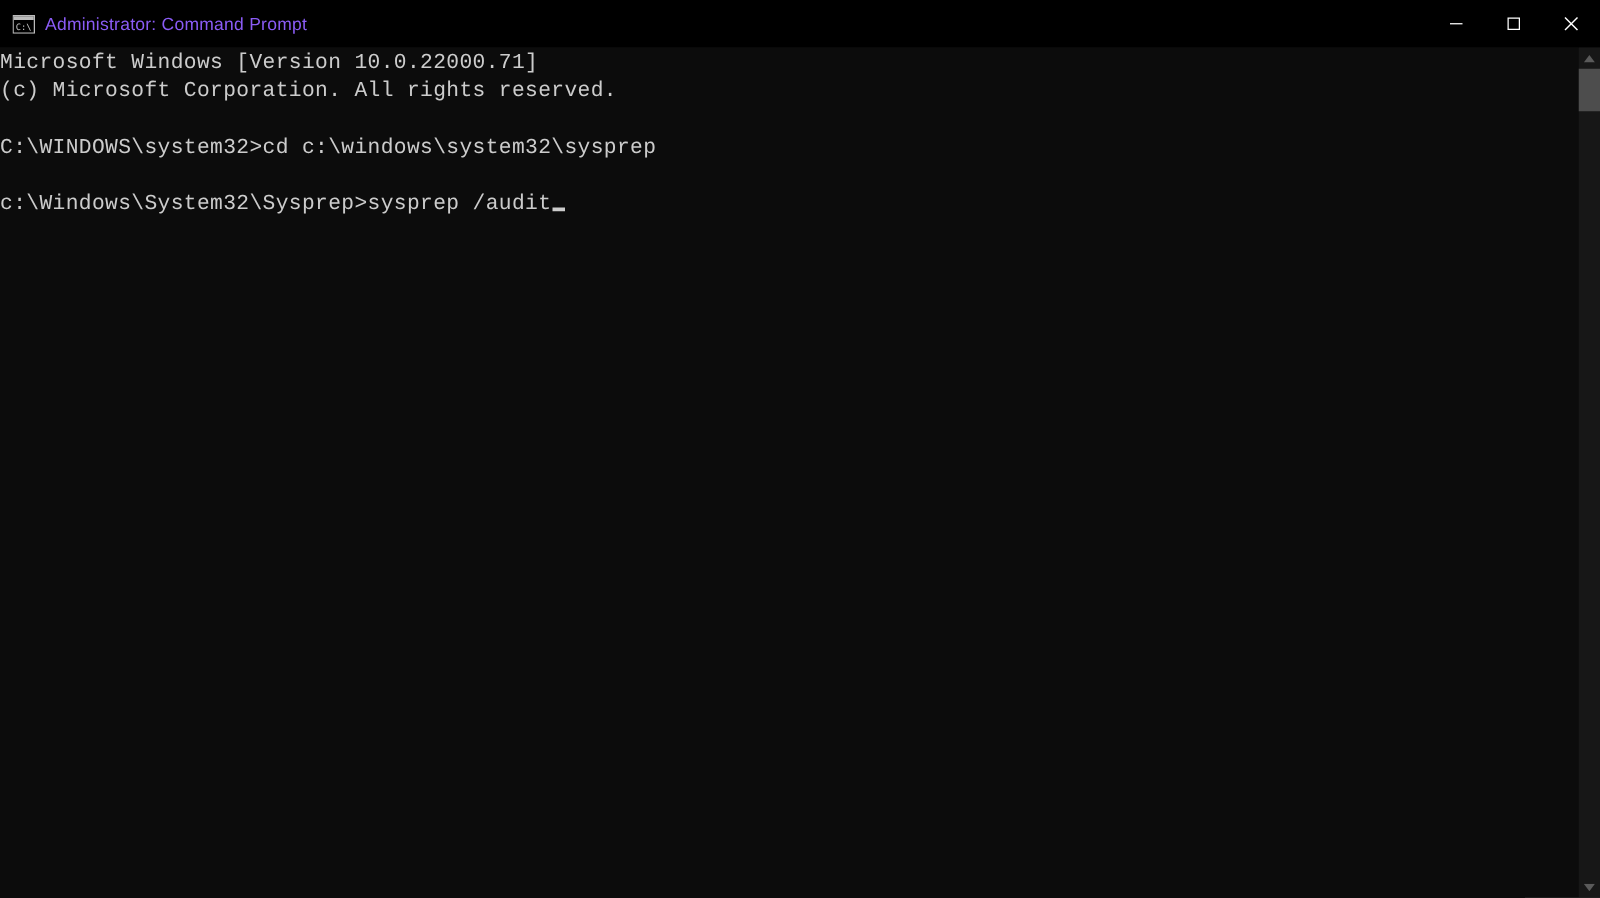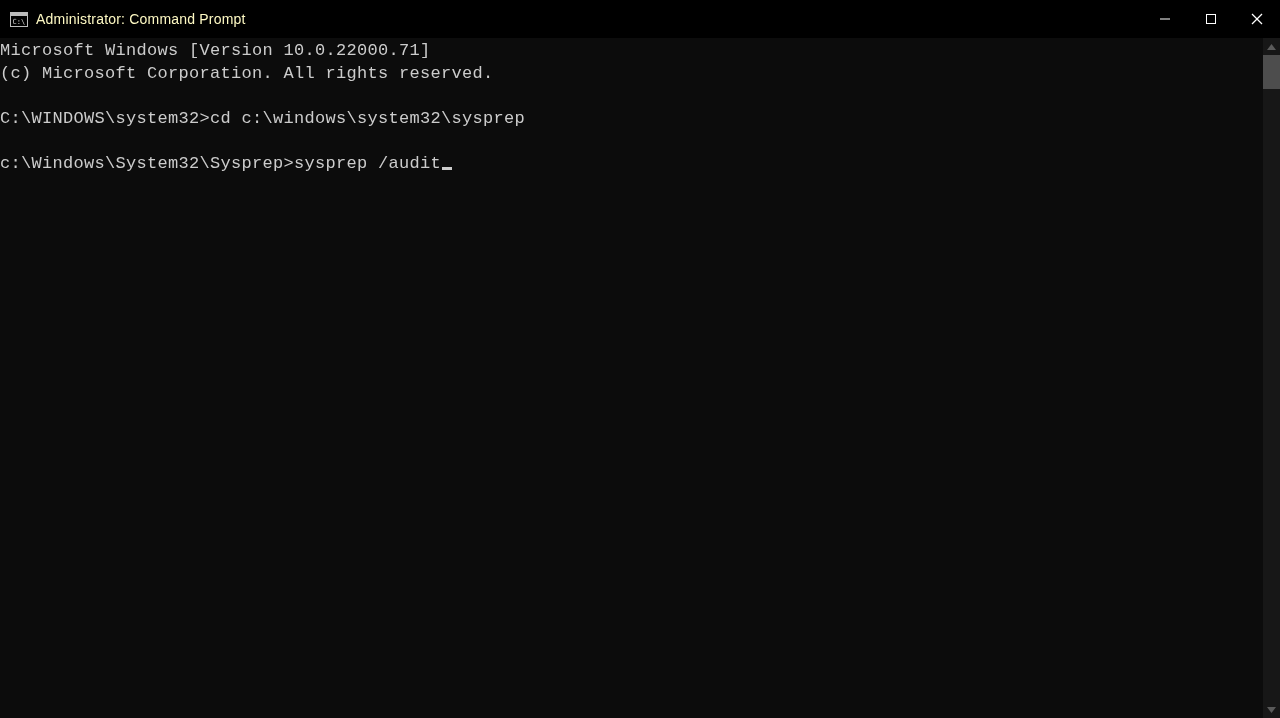--- a/index.html
+++ b/index.html
@@ -31,21 +31,21 @@
     width: 18px;
     height: 18px;
     margin-left: 10px;
     margin-right: 8px;
     display: flex;
     align-items: center;
     justify-content: center;
   }
   .titlebar-title {
     font-size: 14px;
-    color: #fef9c3;
+    color: #8b5cf6;
     letter-spacing: 0.2px;
   }
   .titlebar-spacer {
     flex: 1 1 auto;
   }
   .titlebar-btn {
     width: 46px;
     height: 38px;
     display: flex;
     align-items: center;

